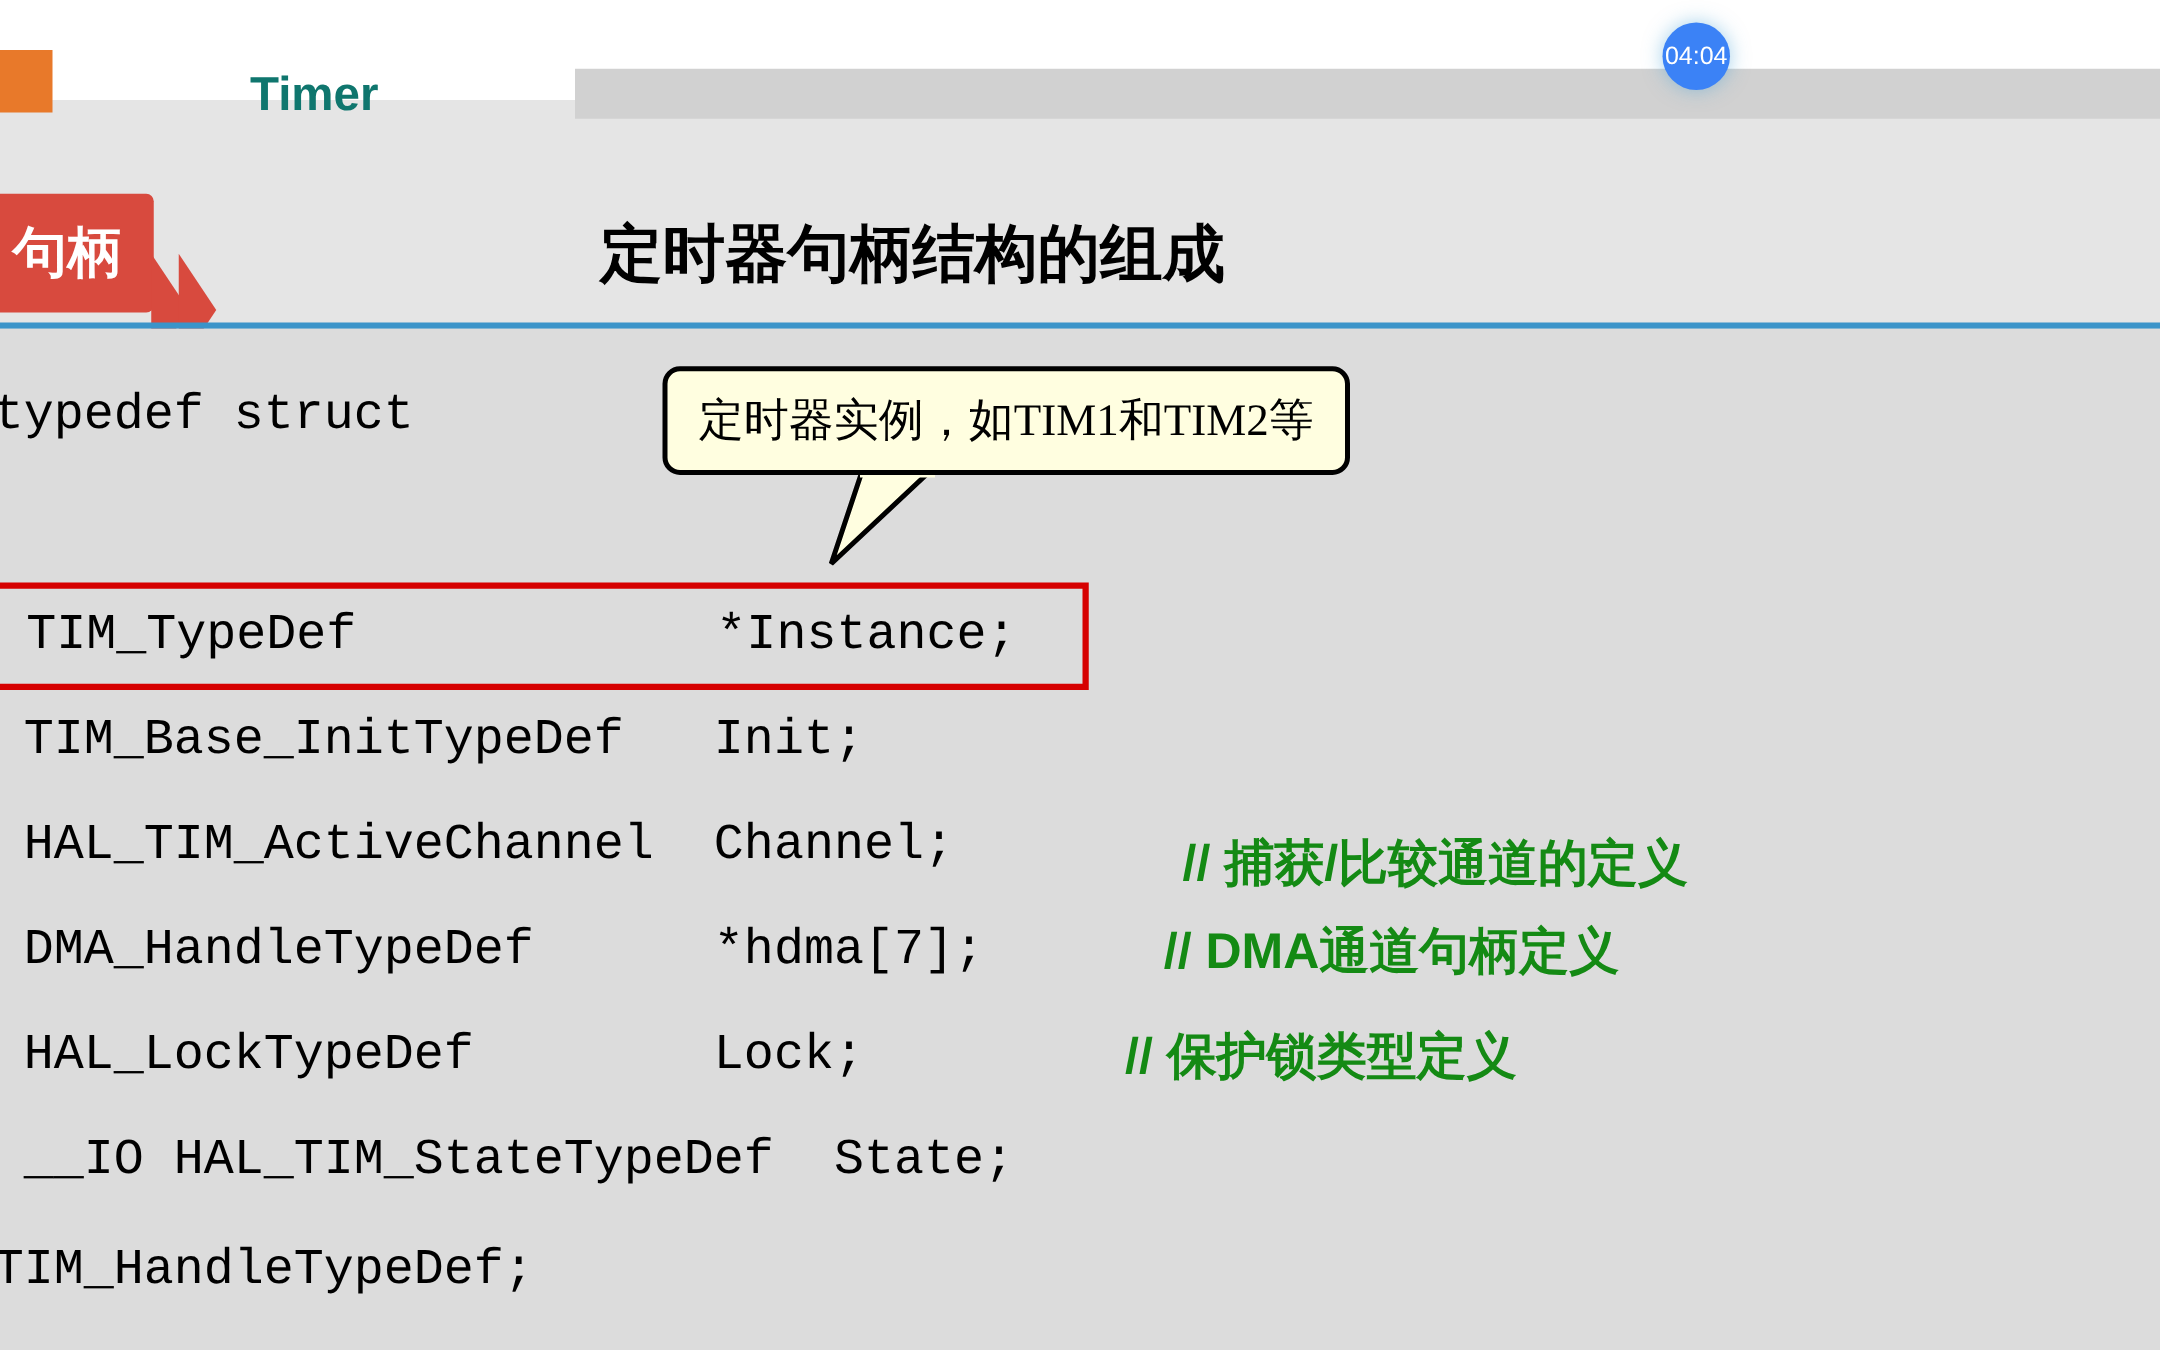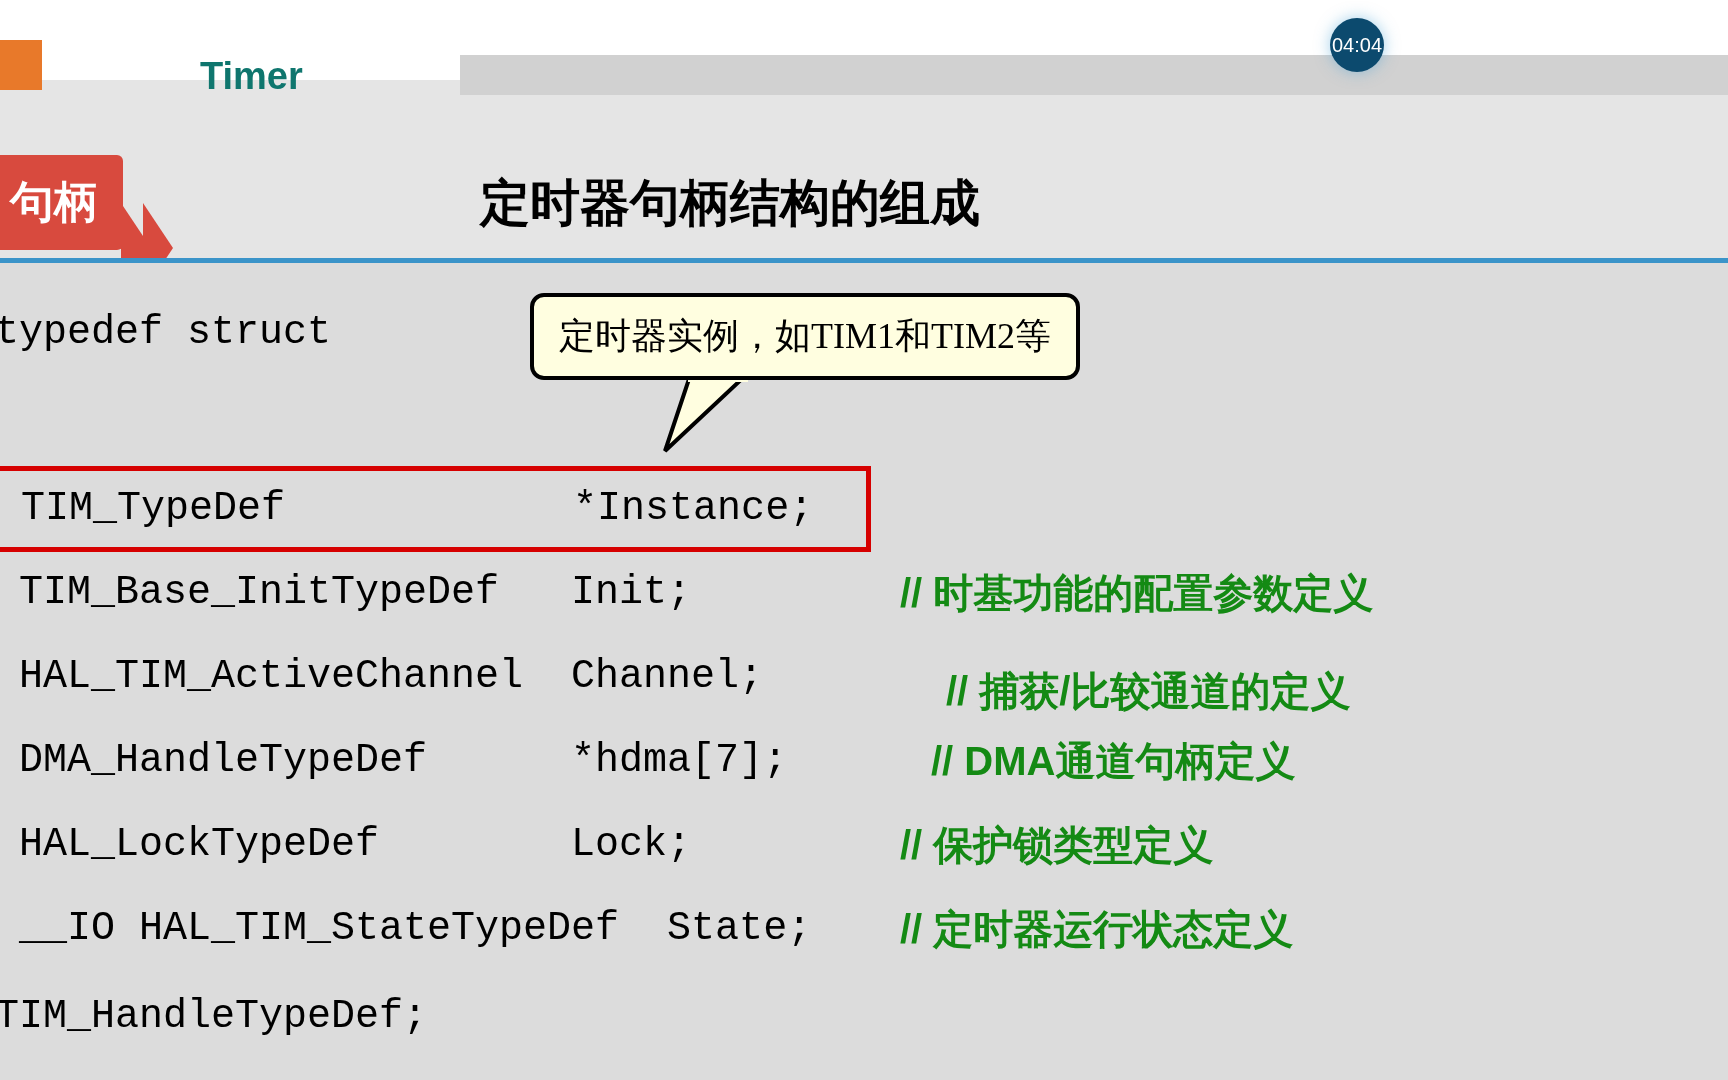--- a/index.html
+++ b/index.html
@@ -41,21 +41,21 @@
       top: 55px;
       left: 460px;
       right: 0;
       height: 40px;
       background: #d1d1d1;
     }
     .timestamp-badge {
       position: absolute;
       top: 18px;
       left: 1330px;
-      background: #0c4a6e;
+      background: #3b82f6;
       color: white;
       font-size: 20px;
       padding: 6px 12px;
       border-radius: 50%;
       width: 54px;
       height: 54px;
       display: flex;
       align-items: center;
       justify-content: center;
       box-shadow: 0 0 15px rgba(74,163,216,0.5);
@@ -210,41 +210,39 @@
   <div class="members" id="members-container">
       <div class="member-row" style="position: relative;">
         <span class="highlighted-row">
           <span class="code-type" style="white-space: pre;"> TIM_TypeDef            *Instance;  </span>
         </span>
         <span style="white-space: pre;">   </span>
       </div>
       <div class="member-row" style="position: relative;">
         <span class="code-type" style="white-space: pre;"> TIM_Base_InitTypeDef   Init;       </span>
         <span style="white-space: pre;">   </span>
-        <span class="comment" style="position: absolute; left: 905px;">// 时基功能的配置参数定义</span>
       </div>
       <div class="member-row" style="position: relative;">
         <span class="code-type" style="white-space: pre;"> HAL_TIM_ActiveChannel  Channel;    </span>
         <span style="white-space: pre;">   </span>
         <span class="comment" style="position: absolute; left: 951px; margin-top: 28px;">// 捕获/比较通道的定义</span>
       </div>
       <div class="member-row" style="position: relative;">
         <span class="code-type" style="white-space: pre;"> DMA_HandleTypeDef      *hdma[7];   </span>
         <span style="white-space: pre;">   </span>
         <span class="comment" style="position: absolute; left: 936px;">// DMA通道句柄定义</span>
       </div>
       <div class="member-row" style="position: relative;">
         <span class="code-type" style="white-space: pre;"> HAL_LockTypeDef        Lock;       </span>
         <span style="white-space: pre;">   </span>
         <span class="comment" style="position: absolute; left: 905px;">// 保护锁类型定义</span>
       </div>
       <div class="member-row" style="position: relative;">
         <span class="code-type" style="white-space: pre;"> __IO HAL_TIM_StateTypeDef  State;</span>
         <span style="white-space: pre;">   </span>
-        <span class="comment" style="position: absolute; left: 905px;">// 定时器运行状态定义</span>
       </div>
     </div>
   <div class="code-type" style="margin-top:10px;">TIM_HandleTypeDef;</div>
 </div>
 
 <div class="callout">
   <span>定时器实例，如TIM1和TIM2等</span>
 </div>
 <div class="callout-tail">
   <svg width="90" height="90">

